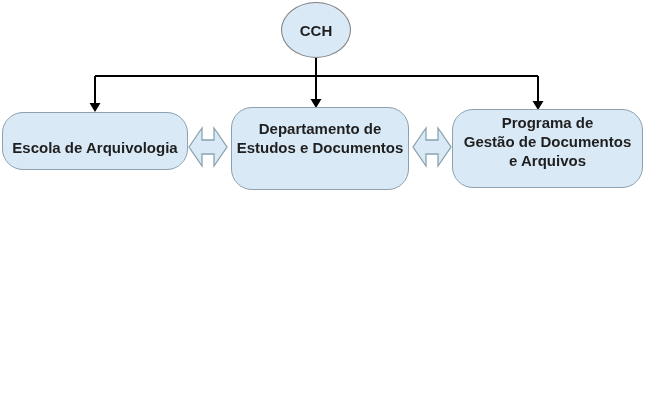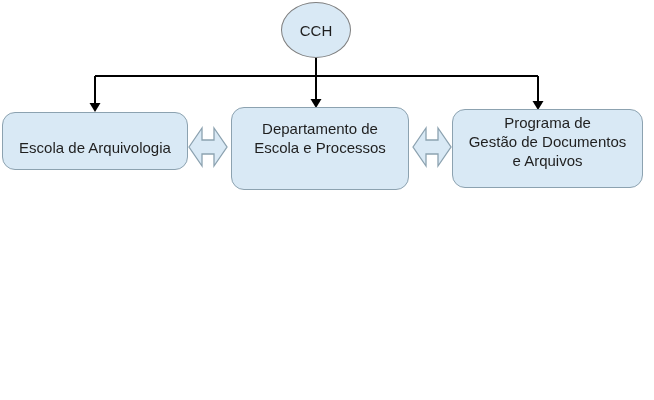--- a/index.html
+++ b/index.html
@@ -52,21 +52,21 @@
     width: 70px;
     height: 56px;
     border: 1px solid var(--circle-border, #7f7f7f);
     border-radius: 50%;
     display: flex;
     align-items: center;
     justify-content: center;
   }
   .box {
     border: 1px solid var(--node-border, #8ca2b0);
-    border-radius: 13px;
+    border-radius: 21px;
   }
   .box-escola {
     left: 2px;
     top: 112px;
     width: 186px;
     height: 58px;
     display: flex;
     flex-direction: column;
     justify-content: flex-end;
     align-items: center;
@@ -85,20 +85,21 @@
     width: 191px;
     height: 79px;
   }
   .box-programa .clip {
     margin-top: 3px;
     height: 63px;
     overflow: hidden;
   }
   .line {
     display: block;
+    font-weight: bold;
   }
 </style>
 </head>
 <body>
 
 <div class="stage">
 
   <svg class="overlay" viewBox="0 0 654 400" aria-hidden="true">
     <path class="connector" d="M316 57 L316 76 M95 76 L538 76 M95 76 L95 104 M316 76 L316 100 M538 76 L538 102"></path>
     <polygon class="arrowhead" points="89.5,103 100.5,103 95,112"></polygon>
@@ -111,21 +112,21 @@
   <div class="node ellipse">
     <span class="line">CCH</span>
   </div>
 
   <div class="node box box-escola">
     <span class="line">Escola de Arquivologia</span>
   </div>
 
   <div class="node box box-departamento">
     <span class="line">Departamento de</span>
-    <span class="line">Escola e Processos</span>
+    <span class="line">Estudos e Documentos</span>
   </div>
 
   <div class="node box box-programa">
     <div class="clip">
       <span class="line">Programa de</span>
       <span class="line">Gestão de Documentos</span>
       <span class="line">e Arquivos</span>
     </div>
   </div>
 

